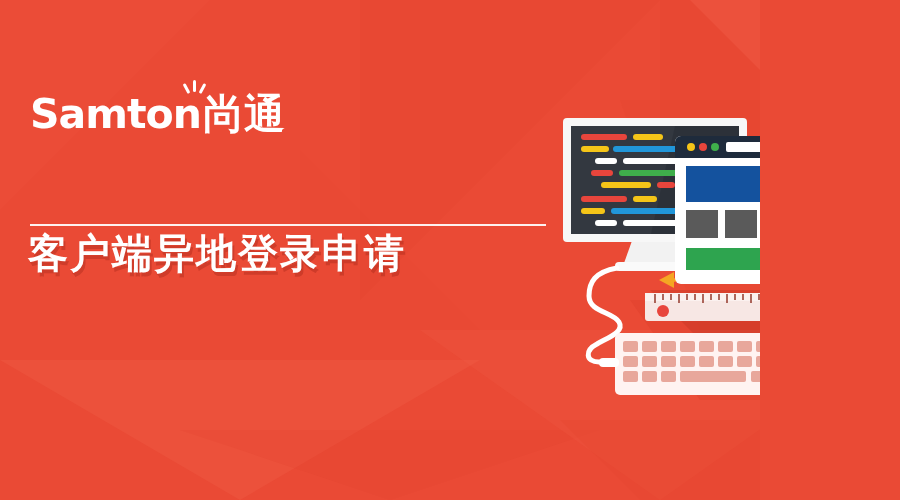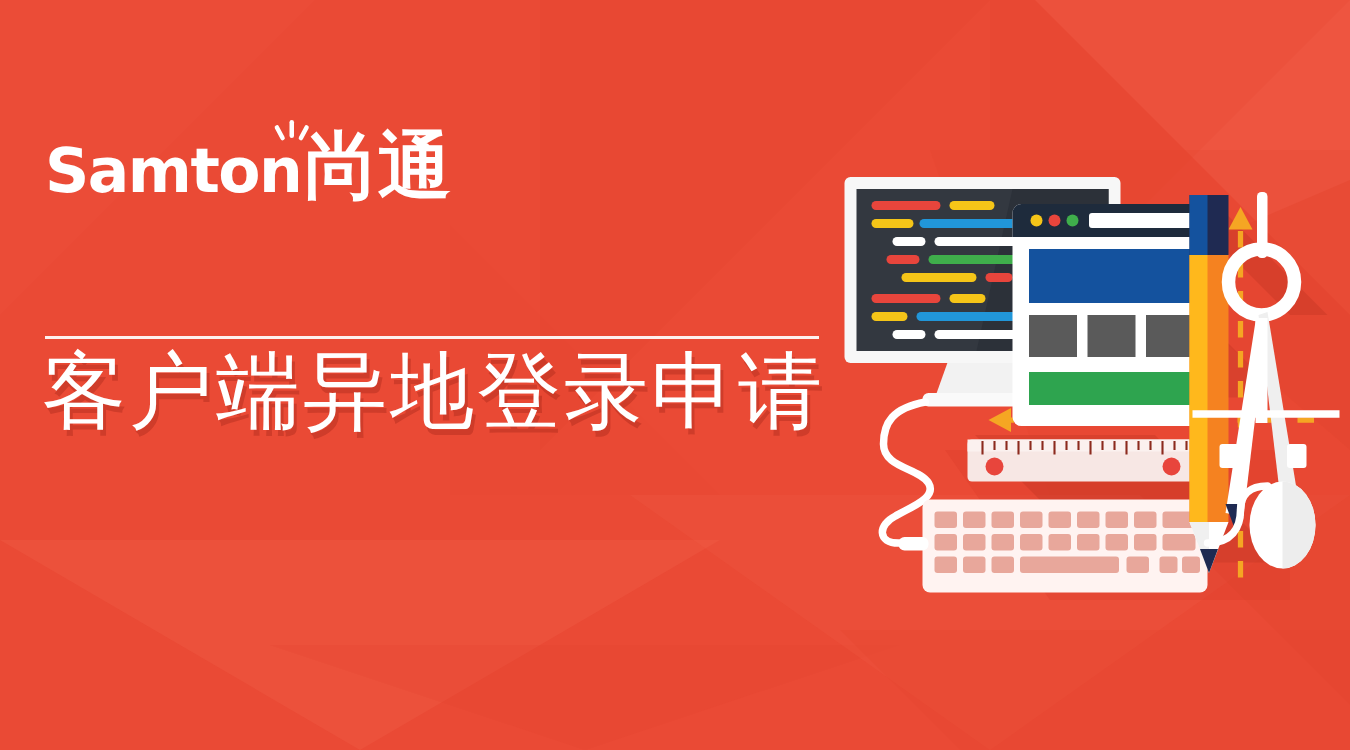--- a/index.html
+++ b/index.html
@@ -5,21 +5,21 @@
   * { margin:0; padding:0; box-sizing:border-box; }
   html,body { width:900px; height:500px; overflow:hidden; }
   body {
     font-family:"Liberation Sans", sans-serif;
     background:#EA4A35;
     position:relative;
   }
 
   #banner {
     position:absolute; left:0; top:0;
-    width:900px; height:500px;
+    width:760px; height:500px;
     overflow:hidden;
     background:#4d7c0f;
   }
 
   
   #bg-facets { position:absolute; inset:0; }
   #bg-facets svg { display:block; }
 
   
   #logo-block {
@@ -27,23 +27,23 @@
     height:52px;
     display:flex; align-items:center;
   }
   #logo-latin {
     font-size:41px; font-weight:bold; color:#ffffff;
     letter-spacing:-1px; line-height:1;
     font-family:"DejaVu Sans", sans-serif;
     position:relative;
   }
   #logo-cn {
-    font-size:49px; font-weight:bold; color:#ffffff;
+    font-size:41px; font-weight:bold; color:#ffffff;
     line-height:1; margin-left:2px;
-    font-family:Liberation Mono, monospace;
+    font-family:Liberation Serif, serif;
   }
   #logo-spark {
     position:absolute; left:152px; top:-9px;
     width:26px; height:16px;
   }
 
   
   #subtitle {
     position:absolute; left:30px; top:186px;
     font-size:30px; font-weight:bold; color:#ffffff;
@@ -51,21 +51,21 @@
     font-family:"DejaVu Sans", sans-serif;
     text-shadow:1px 2px 0 rgba(150,32,20,.30);
     white-space:nowrap;
   }
   #subtitle-rule {
     position:absolute; left:30px; top:224px;
     width:516px; height:2px; background:rgba(255,255,255,.92);
   }
   #headline {
     position:absolute; left:28px; top:231px;
-    font-size:56px; font-weight:normal; color:#ffffff;
+    font-size:40px; font-weight:bold; color:#ffffff;
     letter-spacing:2px; line-height:1.12;
     font-family:"DejaVu Sans", sans-serif;
     text-shadow:2px 4px 0 rgba(150,32,20,.32);
     white-space:nowrap;
   }
 
   
   #illustration { position:absolute; left:555px; top:100px; width:345px; height:300px; }
   #illustration svg { display:block; overflow:visible; }
 </style>

